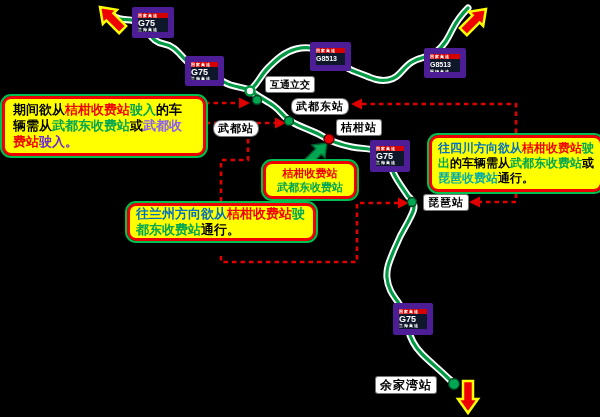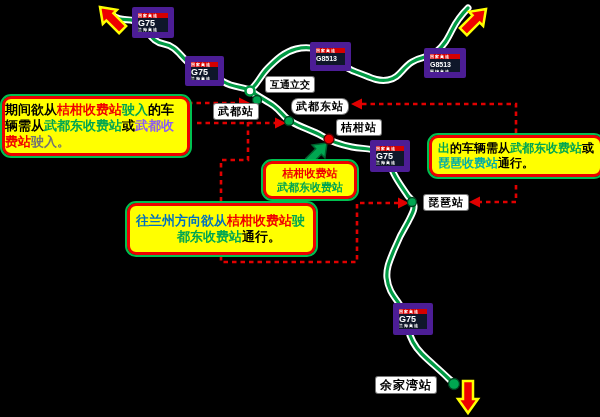--- a/index.html
+++ b/index.html
@@ -112,37 +112,38 @@
     <div class="num">G75</div>
     <div class="sub">兰海高速</div>
   </div>
   <div class="badge" style="left:393px;top:303px;width:28px;height:20px;">
     <div class="band">国家高速</div>
     <div class="num">G75</div>
     <div class="sub">兰海高速</div>
   </div>
 
   <div class="station-label" style="left:266px;top:77px;font-size:10px;letter-spacing:0;">互通立交</div>
-  <div class="station-label" style="left:214px;top:104px;">武都站</div>
+  <div class="station-label" style="left:214px;top:121px;border-radius:7px;">武都站</div>
   <div class="station-label" style="left:292px;top:99px;border-radius:6px;">武都东站</div>
   <div class="station-label" style="left:337px;top:120px;">桔柑站</div>
   <div class="station-label" style="left:424px;top:195px;">琵琶站</div>
   <div class="station-label" style="left:376px;top:377px;font-size:12px;line-height:14px;">余家湾站</div>
 
-  <div class="notice" style="left:2px;top:96px;width:182px;padding:3px 0;font-size:13px;line-height:16px;">
+  <div class="notice" style="left:2px;top:96px;width:182px;padding:3px 8px;font-size:13px;line-height:16px;">
       <div><span style="color: rgb(0, 0, 0);">期间欲从</span><span style="color: rgb(240, 0, 0);">桔柑收费站</span><span style="color: rgb(0, 166, 81);">驶入</span><span style="color: rgb(0, 0, 0);">的车</span></div>
       <div><span style="color: rgb(0, 0, 0); margin-top: 40px;">辆需从</span><span style="color: rgb(0, 166, 81);">武都东收费站</span><span style="color: rgb(0, 0, 0);">或</span><span style="color: #8b5cf6;">武都收</span></div>
-      <div><span style="color: rgb(240, 0, 0);">费站</span><span style="color: #737373; text-align: right;">驶入。</span></div>
+      <div><span style="color: rgb(240, 0, 0);">费站</span><span style="color: #6d28d9; text-align: right;">驶入。</span></div>
     </div>
   <div class="notice" style="left:263px;top:161px;width:78px;padding:2px 5px;font-size:11px;line-height:14px;text-align:center;">
       <div><span style="color: rgb(240, 0, 0);">桔柑收费站</span></div>
       <div><span style="color: rgb(0, 166, 81);">武都东收费站</span></div>
     </div>
-  <div class="notice" style="left:127px;top:203px;width:171px;padding:7px 6px;font-size:13px;line-height:16px;">
+  <div class="notice" style="left:127px;top:203px;width:171px;padding:0 6px;font-size:13px;line-height:16px;">
       <div><span style="color: rgb(0, 112, 192);">往兰州方向欲从</span><span style="color: rgb(240, 0, 0);">桔柑收费站</span><span style="color: rgb(0, 166, 81);">驶</span></div>
-      <div><span style="color: rgb(0, 166, 81); margin-left: 41px;">都东收费站</span><span style="color: rgb(0, 0, 0);">通行。</span></div>
+      <div><span style="color: rgb(0, 166, 81);">都东收费站</span><span style="color: rgb(0, 0, 0);">通行。</span></div>
     </div>
   <div class="notice" style="left:429px;top:135px;width:156px;padding:3px 6px;font-size:12px;line-height:15px;">
+      <div><span style="color: rgb(0, 112, 192);">往四川方向欲从</span><span style="color: rgb(240, 0, 0);">桔柑收费站</span><span style="color: rgb(0, 166, 81);">驶</span></div>
       <div><span style="color: rgb(0, 166, 81);">出</span><span style="color: rgb(0, 0, 0);">的车辆需从</span><span style="color: rgb(0, 166, 81);">武都东收费站</span><span style="color: rgb(0, 0, 0);">或</span></div>
       <div><span style="color: rgb(0, 173, 168);">琵琶收费站</span><span style="color: rgb(0, 0, 0);">通行。</span></div>
     </div>
 
 </div>
 
 </body></html>

